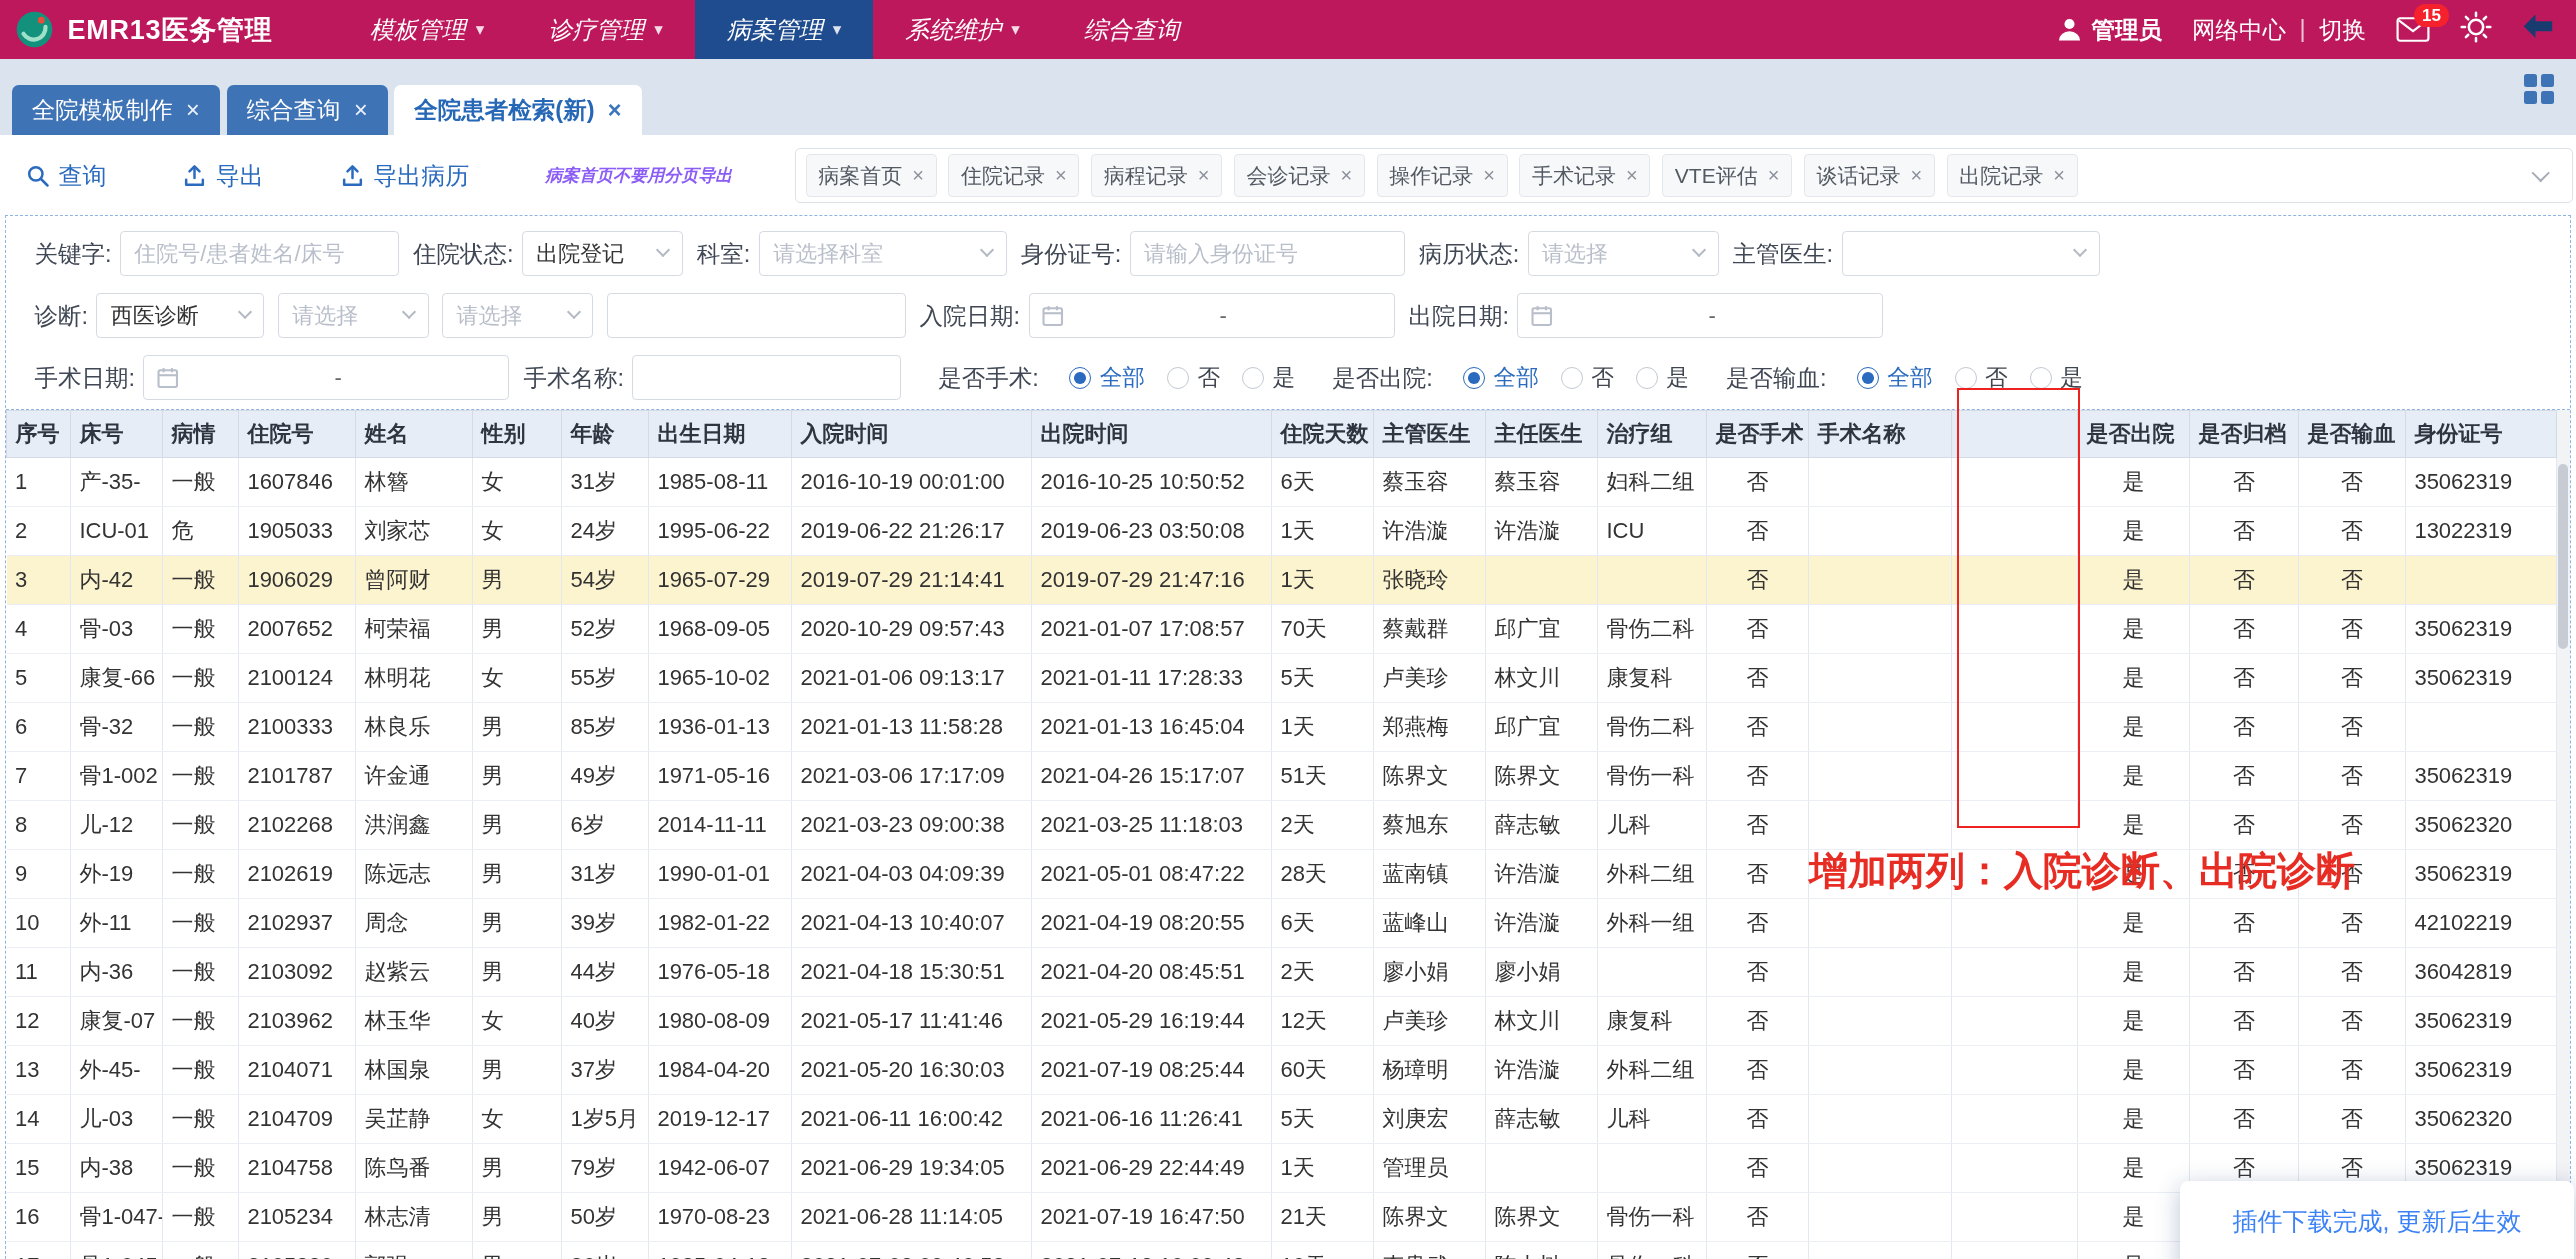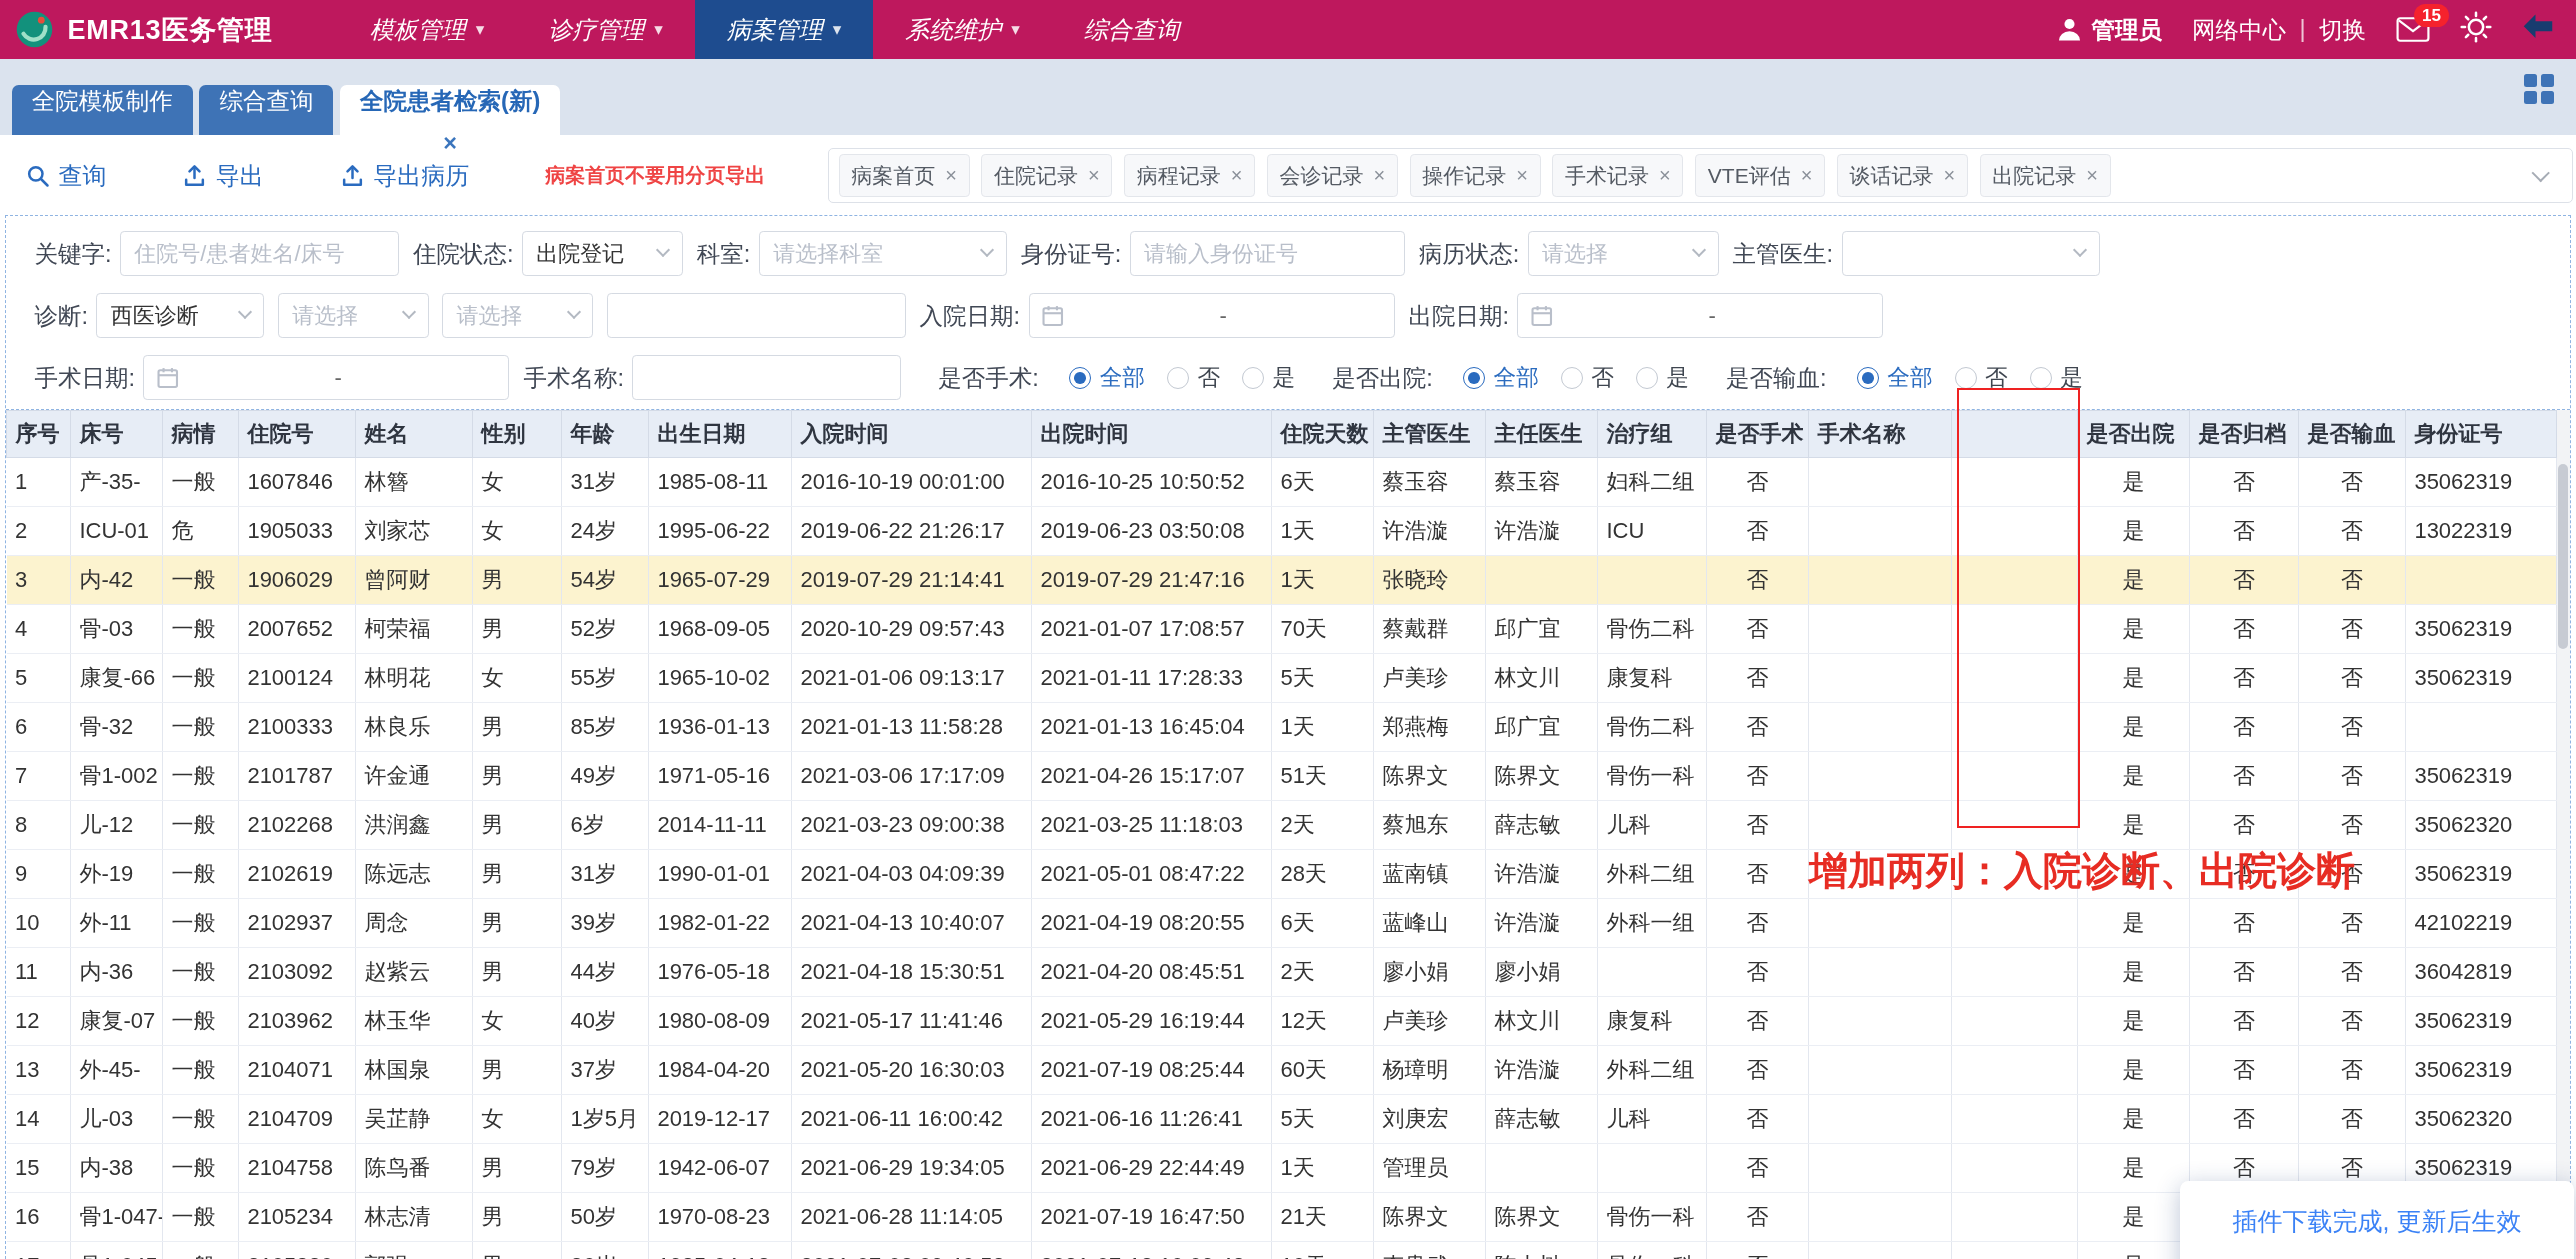--- a/index.html
+++ b/index.html
@@ -14,29 +14,29 @@
 .menu-item.active{background:#1e4c8f;}
 .caret{font-size:17px;opacity:.85;}
 .nav-right{position:absolute;right:22px;top:0;height:100%;display:flex;align-items:center;gap:30px;font-size:23.5px;}
 .nav-user{display:flex;align-items:center;gap:8.4px;font-weight:bold;white-space:nowrap;}
 .nav-links{display:flex;align-items:center;gap:13.4px;white-space:nowrap;}
 .nav-divider{opacity:.75;}
 .mail-wrap{position:relative;display:flex;}
 .badge{position:absolute;top:-13.4px;right:-18.5px;background:#f5222d;color:#fff;font-size:17px;line-height:23.5px;padding:0 7.6px;border-radius:11.7px;font-weight:bold;}
 
 .tabband{position:relative;height:76px;background:#dbe3ee;display:flex;align-items:flex-end;padding-left:11.7px;}
-.tab{display:flex;align-items:center;gap:13.4px;height:50px;padding:0 20px;margin-right:6.7px;background:#3e73b6;color:#fff;font-size:23.5px;border-radius:6.7px 6.7px 0 0;cursor:pointer;white-space:nowrap;flex-direction:column;}
+.tab{display:flex;align-items:center;gap:13.4px;height:50px;padding:16px 20px;margin-right:6.7px;background:#3e73b6;color:#fff;font-size:23.5px;border-radius:6.7px 6.7px 0 0;cursor:pointer;white-space:nowrap;}
 .tab.active{background:#fff;color:#2667b6;font-weight:bold;}
 .tab .close{font-size:23.5px;opacity:.9;}
 .grid-icon{position:absolute;right:22px;top:15px;width:30px;height:30px;display:grid;grid-template-columns:1fr 1fr;grid-template-rows:1fr 1fr;gap:4.2px;cursor:pointer;}
 .grid-icon i{background:#3e73b6;border-radius:2.5px;}
 
 .toolbar{height:81px;display:flex;align-items:center;padding:0 3px 0 25px;background:#fff;gap:39px;}
 .tbtn{display:flex;align-items:center;gap:8.4px;color:#2a6bbf;font-size:24px;margin-right:37px;cursor:pointer;white-space:nowrap;}
-.twarn{color:#ef4444;font-size:20px;font-weight:bold;margin-right:23.5px;white-space:nowrap;}
+.twarn{color:#8b5cf6;font-size:17px;font-weight:bold;margin-right:23.5px;white-space:nowrap;font-style:italic;}
 .chipbox{flex:1;position:relative;display:flex;align-items:center;gap:11.7px;border:1.7px solid #dde1e8;border-radius:5px;min-height:52px;padding:5px 67px 5px 10px;overflow:hidden;}
 .chip{display:flex;align-items:center;gap:10px;background:#f7f8fa;border:0.8px solid #e3e6eb;border-radius:4.2px;padding:6.7px 11.7px;font-size:21px;color:#545a63;white-space:nowrap;cursor:pointer;}
 .chip .x{color:#8a9099;font-size:20px;}
 .chipbox .chev{position:absolute;right:25px;top:50%;width:13.4px;height:13.4px;border-right:2.5px solid #a6acb5;border-bottom:2.5px solid #a6acb5;transform:translateY(-70%) rotate(45deg);}
 
 .dashed{position:absolute;left:5px;right:5px;top:215px;bottom:0;border:1.7px dashed #8fb4e2;border-bottom:none;background:#fff;display:flex;flex-direction:column;}
 .filters{padding:6.7px 0 0 0;border-bottom:1.7px dashed #8fb4e2;}
 .frow{height:62px;display:flex;align-items:center;padding-left:28.5px;font-size:23.5px;color:#414855;}
 .flabel{margin-right:8.4px;white-space:nowrap;}
 .gap{margin-left:14px;}

